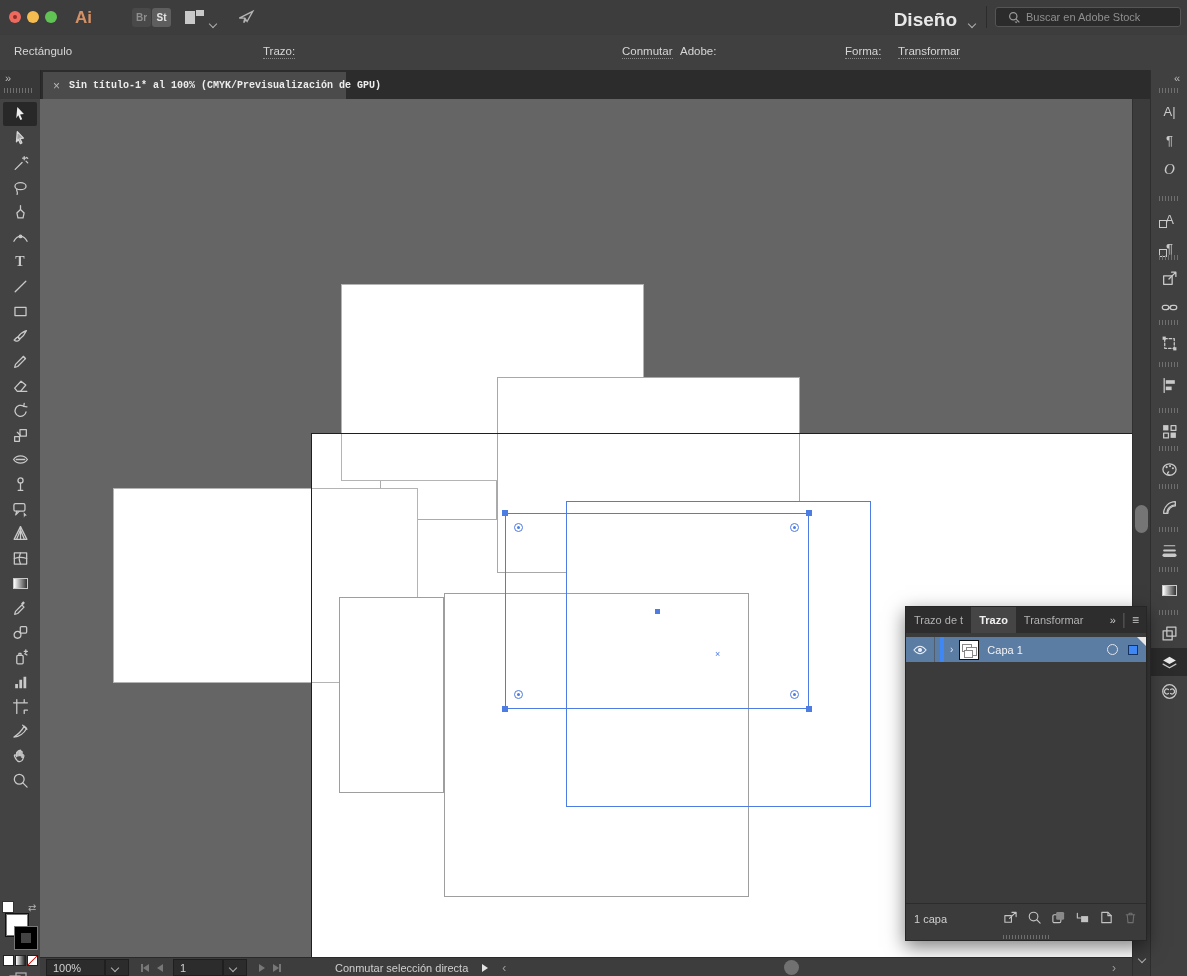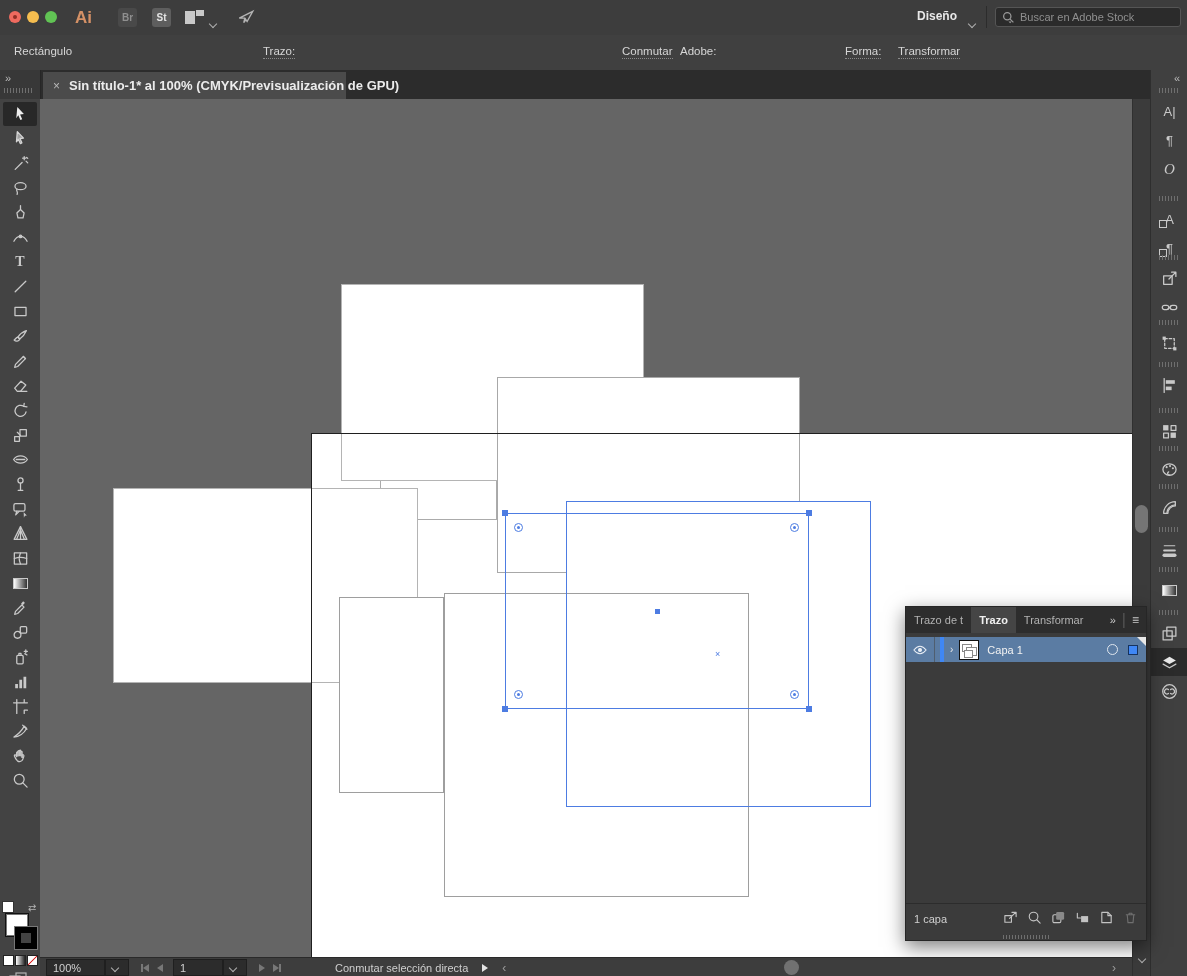--- a/index.html
+++ b/index.html
@@ -10,42 +10,42 @@
   .chev{display:inline-block;width:5px;height:5px;border-right:1.4px solid #b0b0b0;
         border-bottom:1.4px solid #b0b0b0;transform:rotate(45deg);vertical-align:middle;}
   .chev.up{transform:rotate(-135deg);}
   .vdiv{width:1px;background:#2c2c2c;}
   
   #menubar{left:0;top:0;width:1187px;height:35px;background:#3d3d3d;border-bottom:1px solid #2a2a2a;}
   .tl{width:12px;height:12px;border-radius:50%;top:11px;}
   #ai-logo{font-weight:bold;font-size:17px;color:#d59166;top:8px;left:75px;}
   .apptile{top:8px;width:19px;height:19px;border-radius:3px;font-size:10px;font-weight:bold;
            display:flex;align-items:center;justify-content:center;}
-  #workspace{top:9px;right:230px;color:#e8e8e8;font-size:12px;font-weight:bold;}
+  #workspace{top:9px;right:230px;color:#e8e8e8;font-size:19px;font-weight:bold;}
   #searchbox{top:7px;left:995px;width:186px;height:20px;background:#2b2b2b;border:1px solid #555;
-             border-radius:3px;display:flex;align-items:center;padding:0 6px;box-sizing:border-box;}
+             border-radius:3px;display:flex;align-items:center;padding:0 12px;box-sizing:border-box;}
   #searchbox .ph{color:#8f8f8f;font-size:11px;margin-left:5px;}
   
   #controlbar{left:0;top:35px;width:1187px;height:35px;background:#404040;border-bottom:1px solid #262626;}
   #controlbar .lbl{top:10px;font-size:11.5px;color:#d6d6d6;}
   .linklbl{border-bottom:1px dotted #8a8a8a;padding-bottom:1px;cursor:default;}
   .swatch{border:1px solid #1e1e1e;}
   .chevbtn{width:14px;height:18px;display:flex;align-items:center;justify-content:center;}
   .darkfield{background:#2c2c2c;border:1px solid #1f1f1f;color:#e0e0e0;font-size:11px;
              display:flex;align-items:center;padding:0 6px;box-sizing:border-box;}
   .lightcombo{background:#d4d4d4;border:1px solid #1f1f1f;color:#1a1a1a;font-size:10.5px;
               display:flex;align-items:center;gap:6px;padding:0 6px;box-sizing:border-box;}
   .lightcombo .strokeln{display:inline-block;width:38px;height:3px;background:#111;border-radius:2px;}
   .combochev{background:#555;border:1px solid #1f1f1f;border-left:none;}
   
   #tabbar{left:0;top:70px;width:1150px;height:29px;background:#2c2c2c;border-bottom:1px solid #232323;}
   #tab-mini{left:0;top:0;width:40px;height:29px;background:#383838;border-right:1px solid #262626;}
   #doctab{left:43px;top:2px;width:303px;height:27px;background:#4b4b4b;display:flex;align-items:center;
           gap:9px;padding:0 10px;box-sizing:border-box;}
-  #doctab .title{color:#ececec;font-size:13px;font-weight:bold;white-space:nowrap;}
+  #doctab .title{color:#ececec;font-size:10px;font-weight:bold;white-space:nowrap;font-family:Liberation Mono, monospace;}
   
   #toolbar{left:0;top:99px;width:40px;height:877px;background:#434343;border-right:1px solid #333;}
   .tool{position:absolute;left:3px;width:34px;height:24px;display:flex;align-items:center;justify-content:center;}
   .tool.active{background:#282828;border-radius:2px;}
   .tool svg{width:17px;height:17px;stroke:#c9c9c9;fill:none;stroke-width:1.2;stroke-linecap:round;stroke-linejoin:round;}
   .tool .tglyph{color:#c9c9c9;font-size:14px;font-weight:bold;font-family:"Liberation Serif",serif;}
   .gradbox{width:13px;height:9px;border:1px solid #c9c9c9;background:linear-gradient(90deg,#fff,#333);}
   
   #fillsq{left:5px;top:814px;width:22px;height:22px;background:#fff;border:1px solid #111;box-shadow:0 0 0 1px #777 inset;}
   #strokesq{left:15px;top:828px;width:22px;height:22px;background:#434343;border:6px solid #000;box-sizing:border-box;outline:1px solid #777;}
@@ -117,21 +117,21 @@
 
 <div id="app">
 
   <div id="menubar" class="abs">
     <div class="abs tl" style="left:9px;background:#ee6a5f;">
       <div style="width:4px;height:4px;border-radius:50%;background:#8f2e25;margin:4px;"></div>
     </div>
     <div class="abs tl" style="left:27px;background:#f5bd4f;"></div>
     <div class="abs tl" style="left:45px;background:#61c354;"></div>
     <div id="ai-logo" class="abs">Ai</div>
-    <div class="abs apptile" style="left:118px;background:#494949;color:#8f8f8f;">Br</div>
+    <div class="abs apptile" style="left:132px;background:#494949;color:#8f8f8f;">Br</div>
     <div class="abs apptile" style="left:152px;background:#5e5e5e;color:#e5e5e5;">St</div>
     <div class="abs" style="left:185px;top:10px;">
       <span style="display:inline-block;width:10px;height:13px;background:#c9c9c9;"></span><span style="display:inline-block;width:8px;height:6px;background:#c9c9c9;margin-left:1px;vertical-align:top;"></span>
     </div>
     <div class="abs" style="left:210px;top:14px;"><span class="chev"></span></div>
     <div class="abs" style="left:237px;top:8px;">
       <svg width="18" height="18" viewBox="0 0 16 16" fill="none" stroke="#b5b5b5" stroke-width="1.2">
           <path d="M2 9l12-6-5 9-2-3z"></path>
           <path d="M7 9l-1 4 2-2.6"></path>
         </svg>

